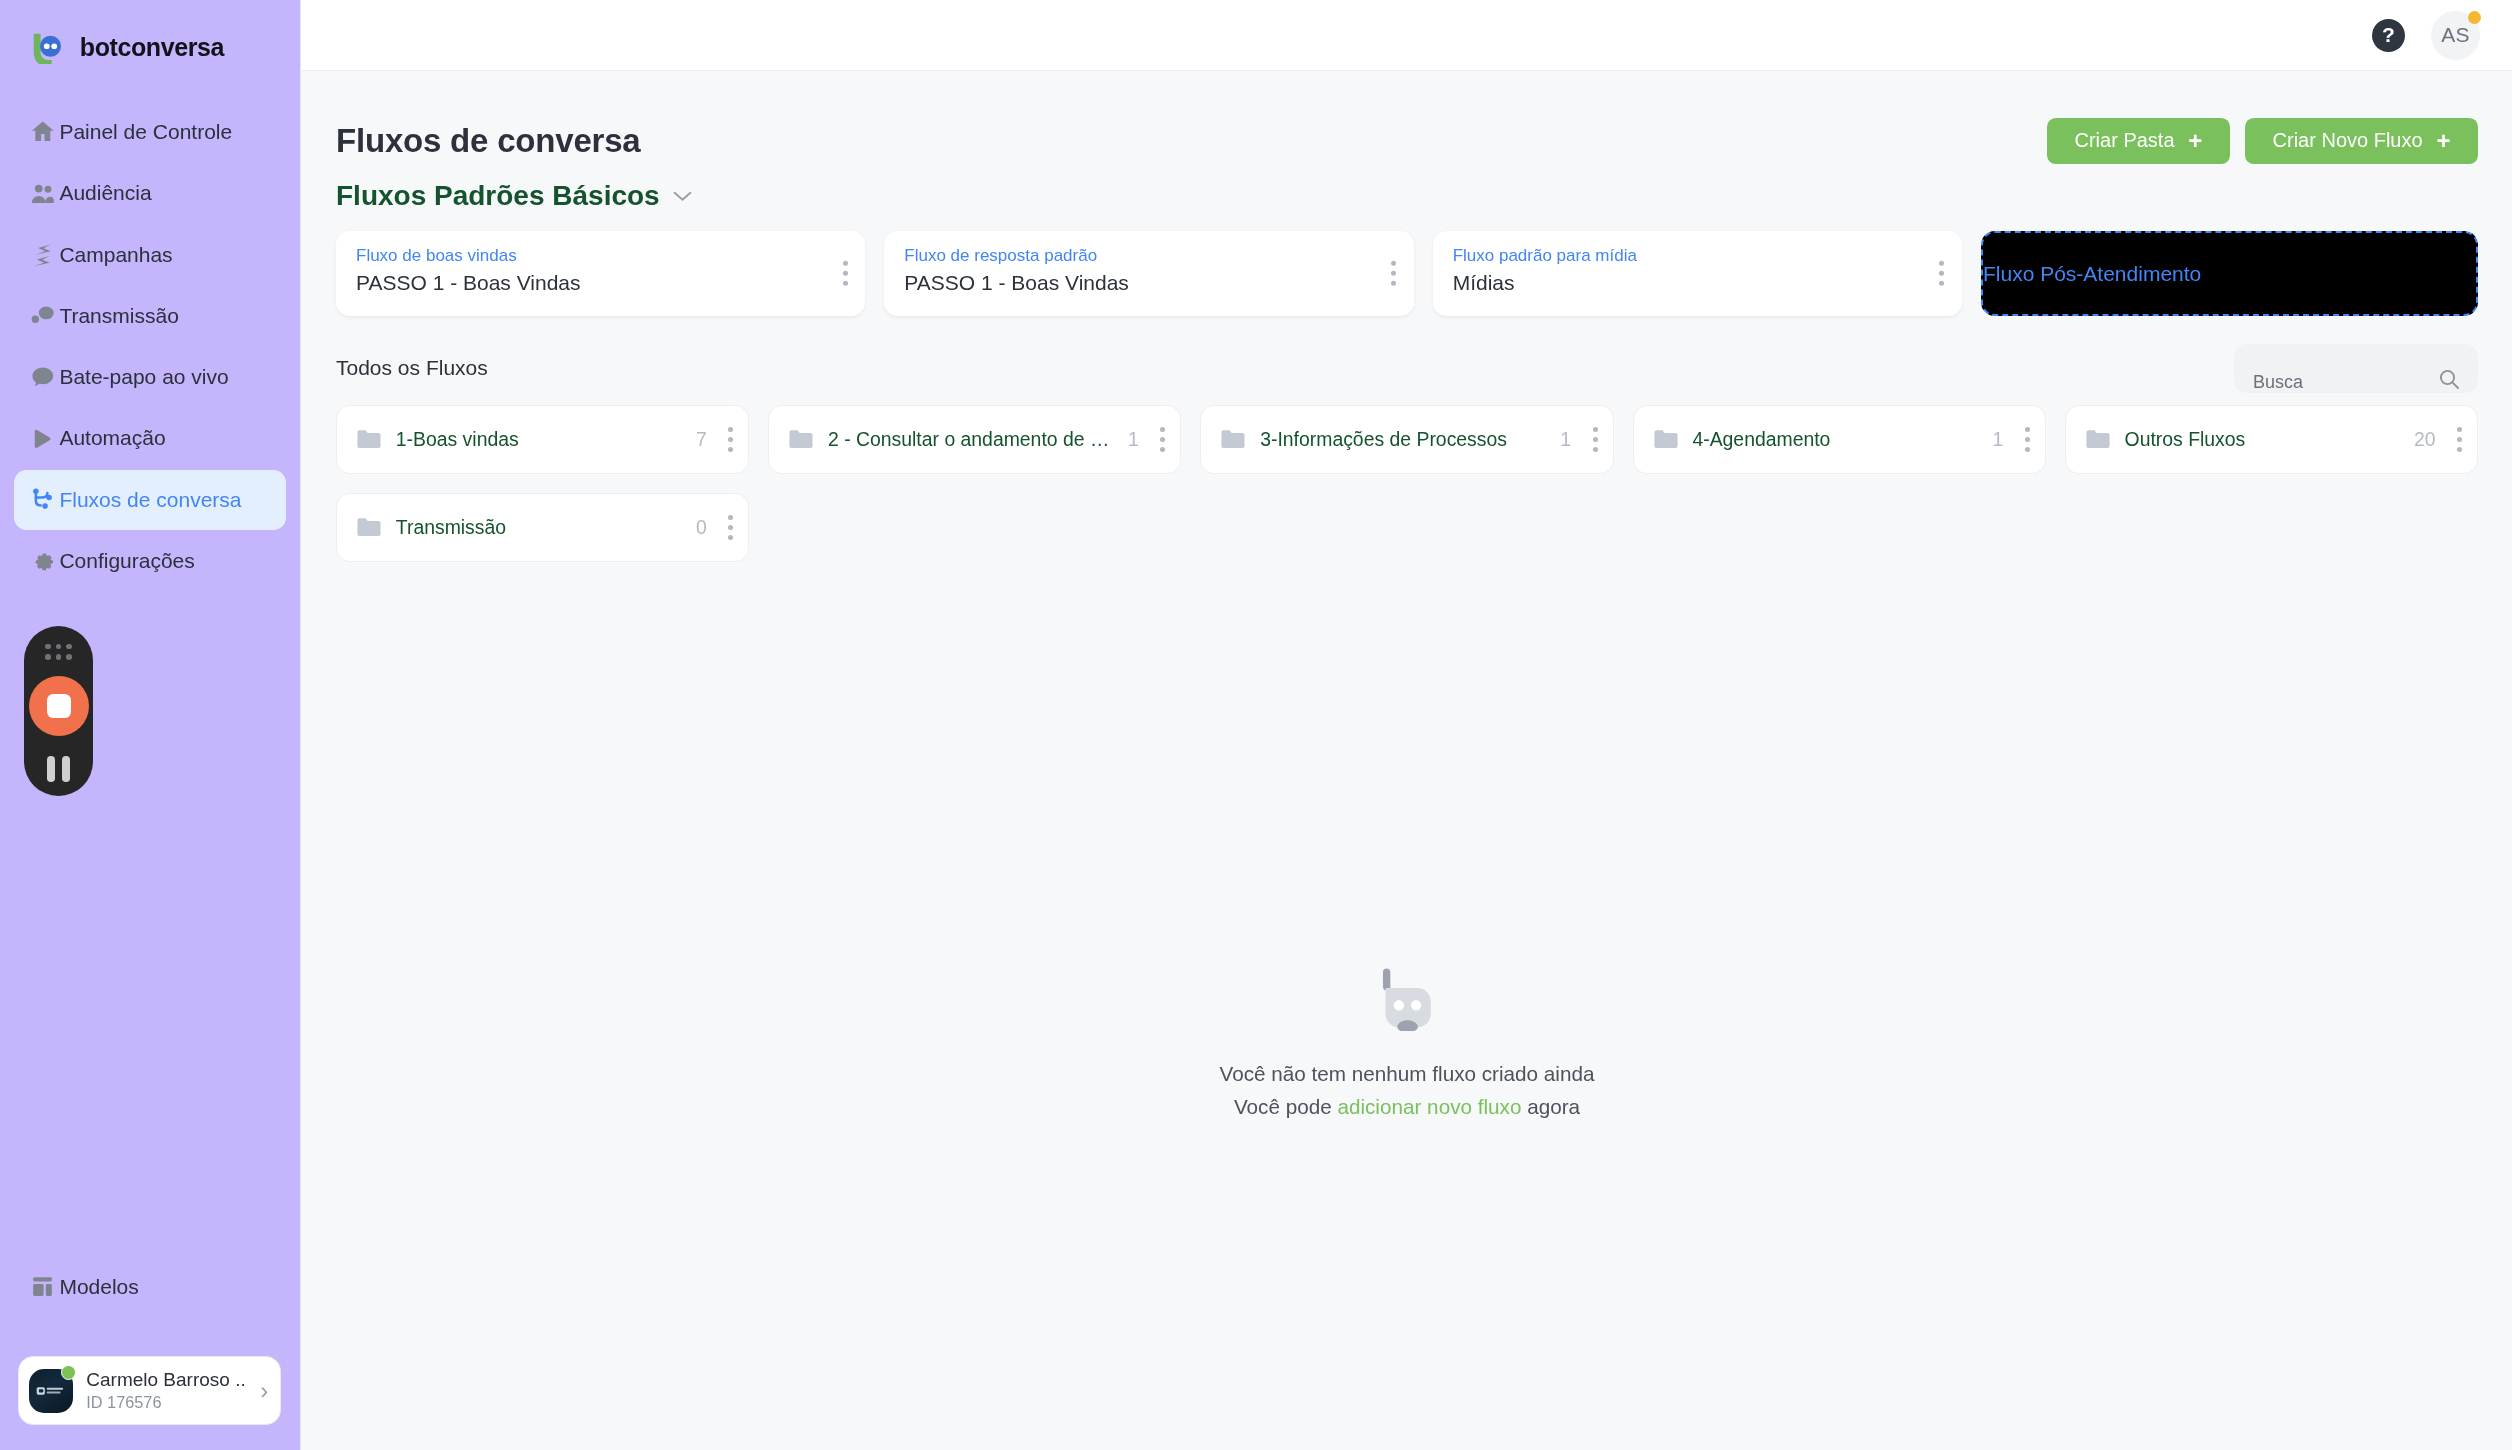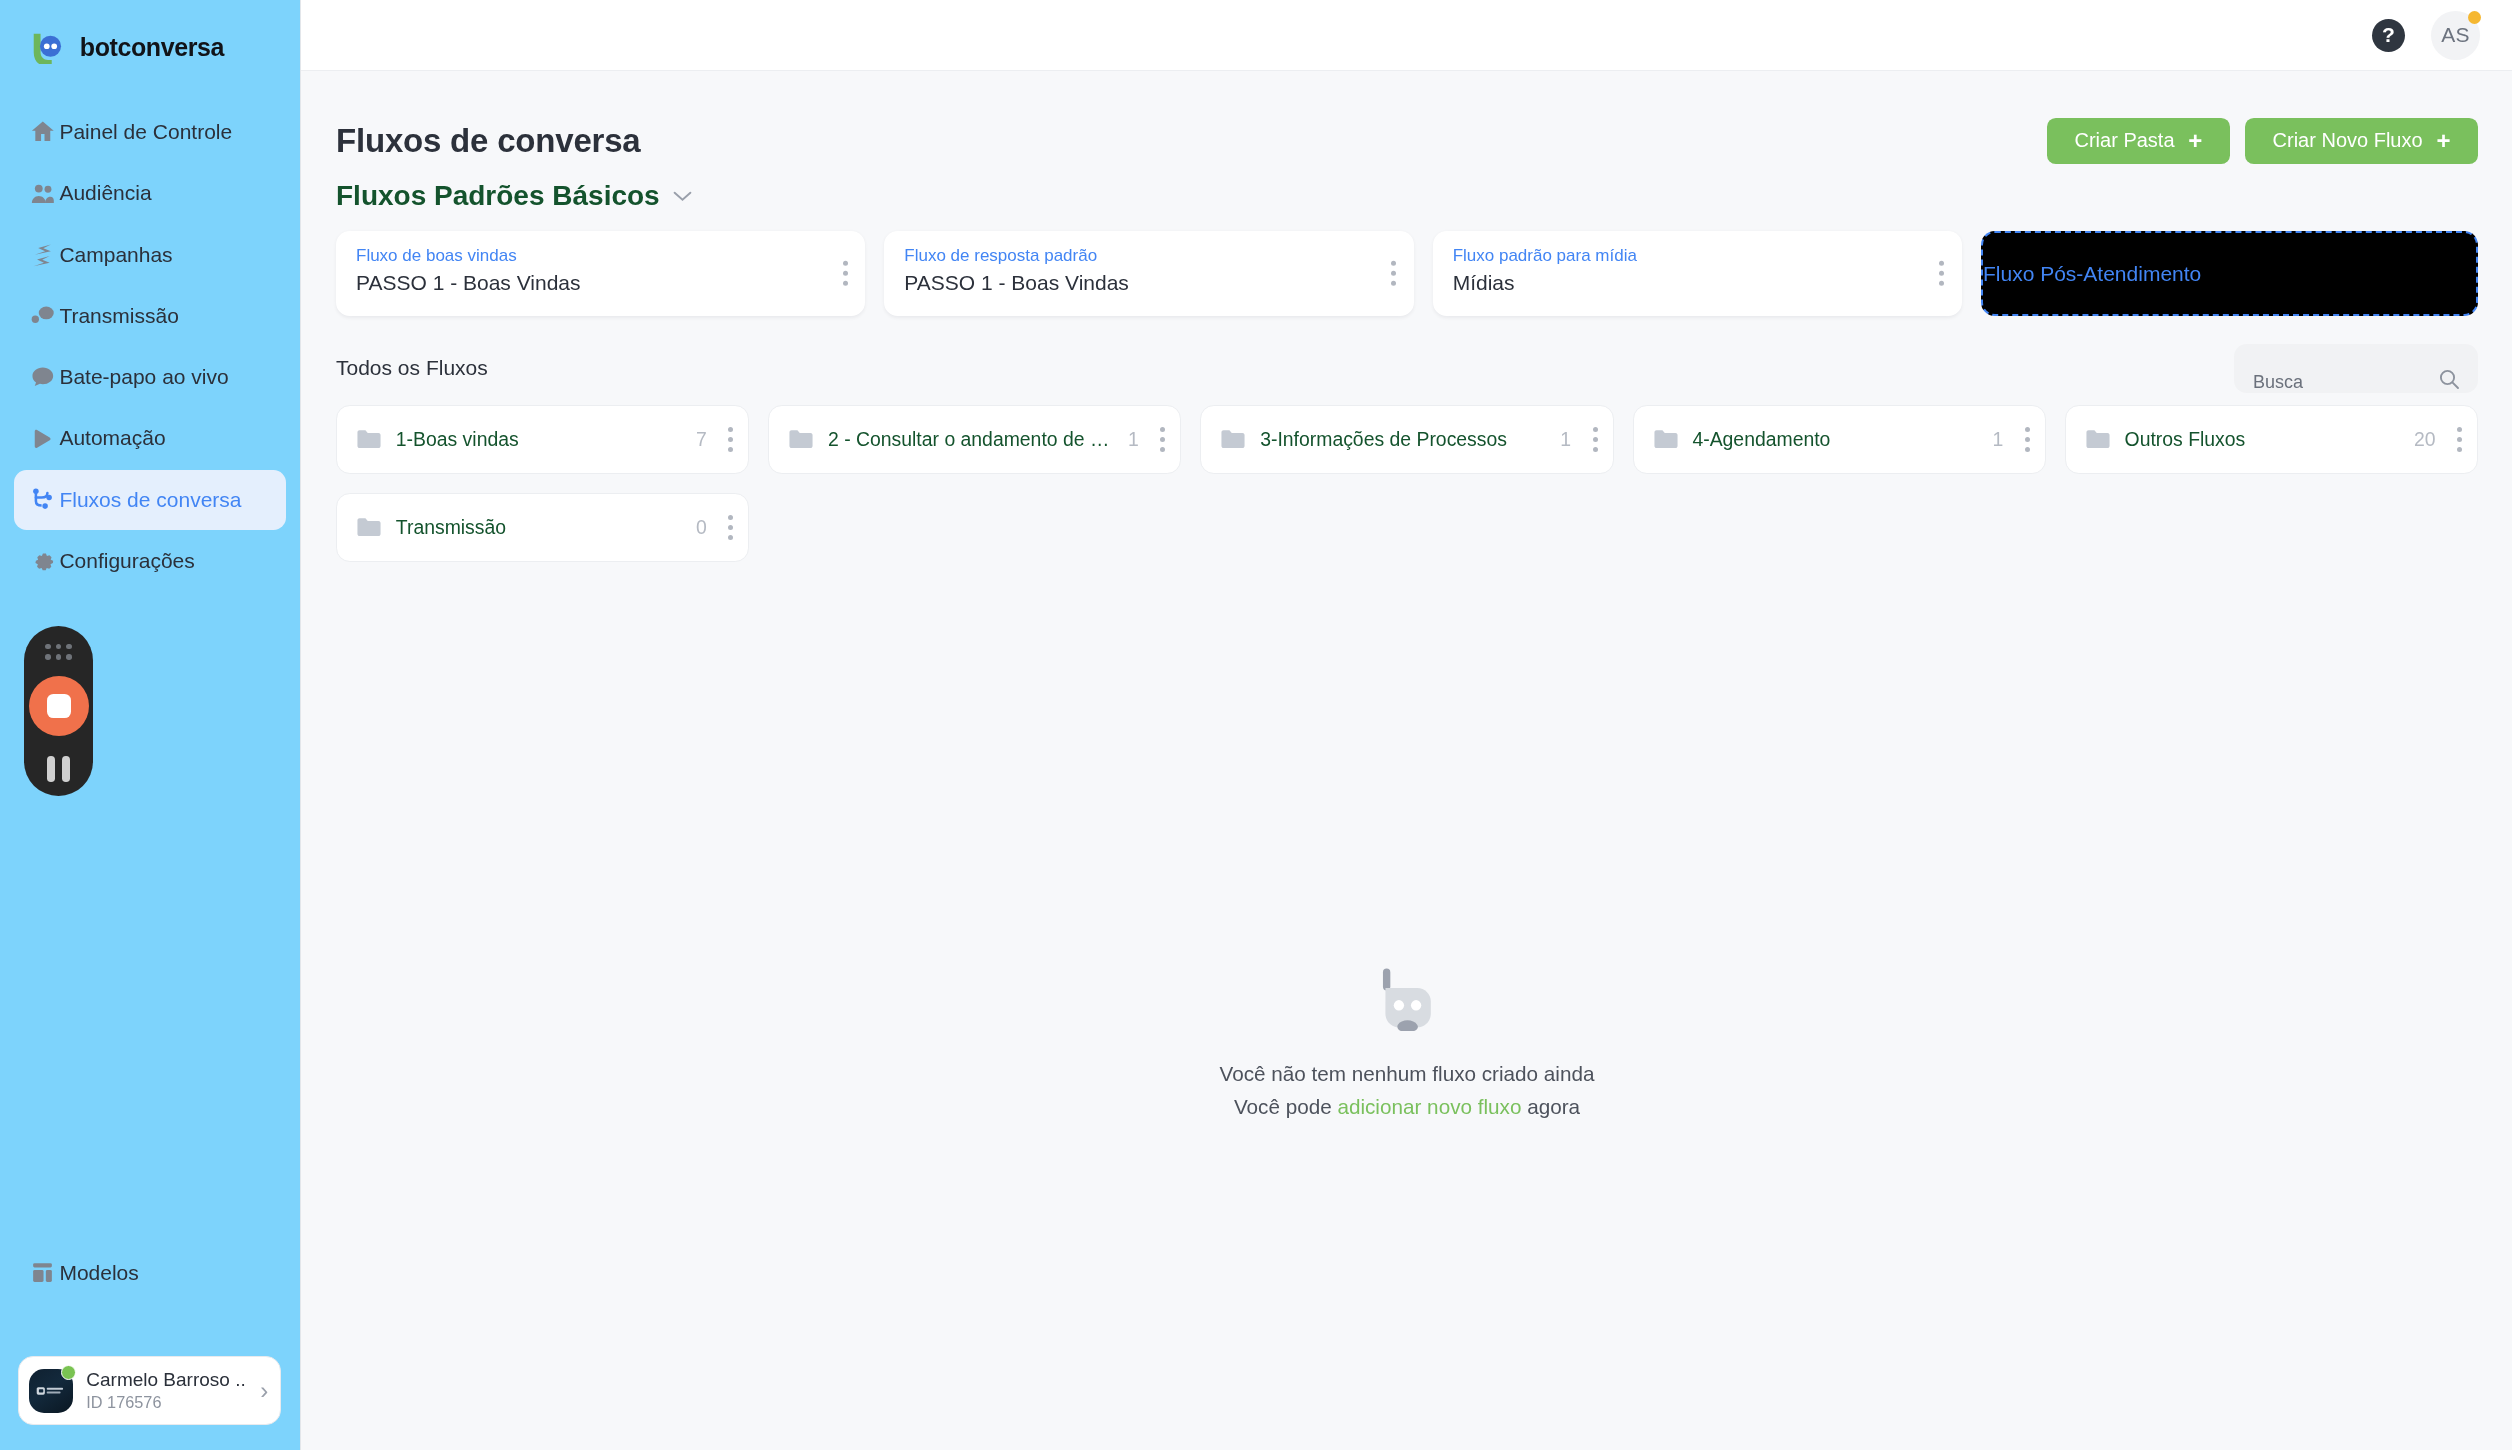--- a/index.html
+++ b/index.html
@@ -8,21 +8,21 @@
     background: #ffffff;
     font-family: "Liberation Sans", sans-serif;
     overflow: hidden;
   }
   body { position: relative; }
 
   
   #sidebar {
     position: absolute; left: 0; top: 0;
     width: 301px; height: 1450px;
-    background: #7dd3fc;
+    background: #c4b5fd;
     border-right: 1.9px solid #e3e6ea;
     z-index: 5;
   }
   #brand {
     display: flex; align-items: center;
     gap: 13.8px;
     padding: 26px 0 0 30px;
     height: 69px;
   }
   .logo-mark { width: 36px; height: 33px; flex: none; }
@@ -39,21 +39,21 @@
     padding: 0 0 0 15px;
     border-radius: 12.5px;
     cursor: pointer;
     margin-bottom: 1.3px;
   }
   .nav-item .ico { width: 27.6px; height: 27.6px; flex: none; display:flex; align-items:center; justify-content:center; }
   .nav-item .lbl { font-size: 21px; color: #2b303a; white-space: nowrap; }
   .nav-item.active { background: #e4effd; }
   .nav-item.active .lbl { color: #4285f4; }
 
-  #nav-bottom { position: absolute; left: 13.8px; bottom: 146px; width: 273px; }
+  #nav-bottom { position: absolute; left: 13.8px; bottom: 132px; width: 273px; }
   #profile-card {
     position: absolute; left: 17.5px; bottom: 25px;
     width: 263px; height: 69px;
     border: 1.9px solid #e8eaee; border-radius: 15px;
     display: flex; align-items: center; gap: 13.8px;
     padding: 0 11.3px 0 10px;
     background: #fff; cursor: pointer;
   }
   #avatar-wrap { position: relative; width: 44px; height: 44px; flex: none; }
   #avatar-img {

